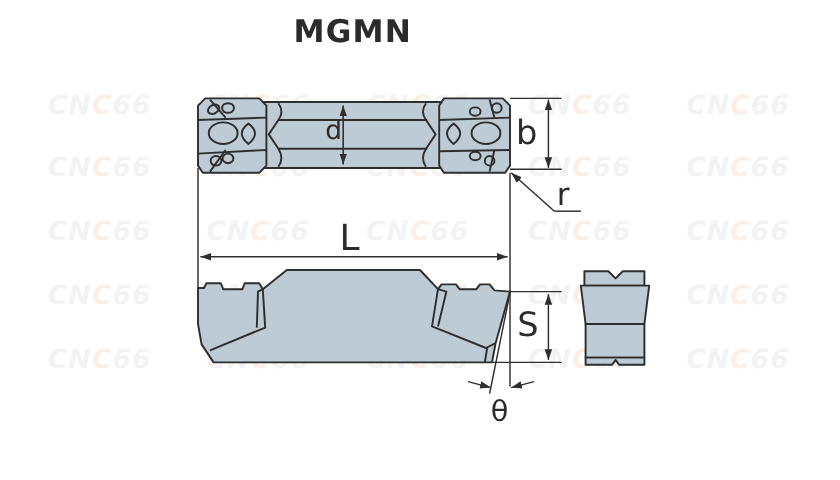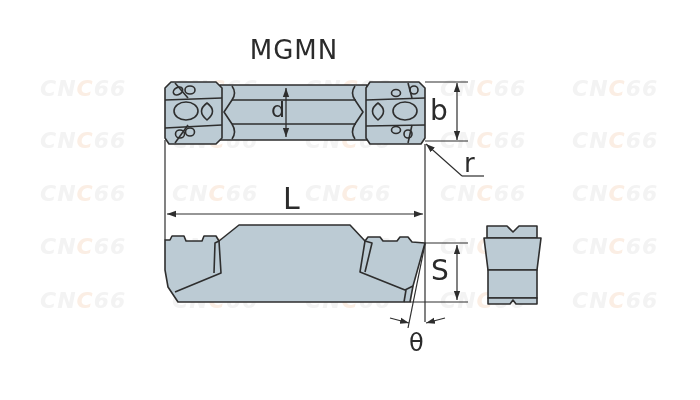--- a/index.html
+++ b/index.html
@@ -1,20 +1,20 @@
 <!DOCTYPE html>
 <html><head>
 <meta charset="utf-8">
 <style>
   html, body { margin: 0; padding: 0; background: #ffffff; }
   body { width: 700px; height: 400px; position: relative; overflow: hidden;
          font-family: "DejaVu Sans", sans-serif; }
   #stage { position: absolute; left: 0; top: 0; width: 700px; height: 400px; }
   .title { position: absolute; left: 0; width: 588px; top: 12px; text-align: center;
-           font-size: 26px; color: #2b2b2b; letter-spacing: 1px; font-family: "DejaVu Sans", sans-serif; font-weight: 400; margin-top: 23px; }
+           font-size: 26px; color: #2b2b2b; letter-spacing: 1px; font-family: "DejaVu Sans", sans-serif; font-weight: 700; }
   .wm { position: absolute; font-family: "DejaVu Sans", sans-serif; font-style: italic; font-weight: bold;
         font-size: 22px; letter-spacing: 1px; color: #f3f3f3; user-select: none; }
   .wm .c2 { color: #fbeee4; }
   .lbl { position: absolute; font-family: "DejaVu Sans", sans-serif; color: #2b2b2b; line-height: 1; }
 </style>
 </head>
 <body>
 
 <div id="stage">
 

